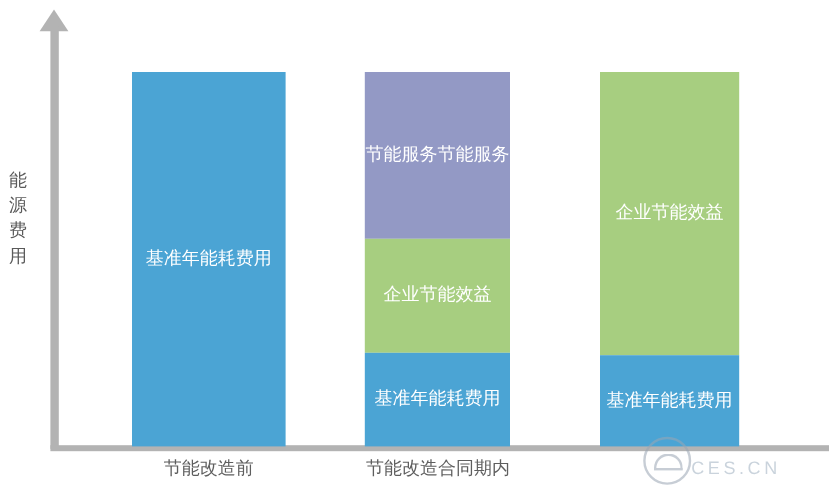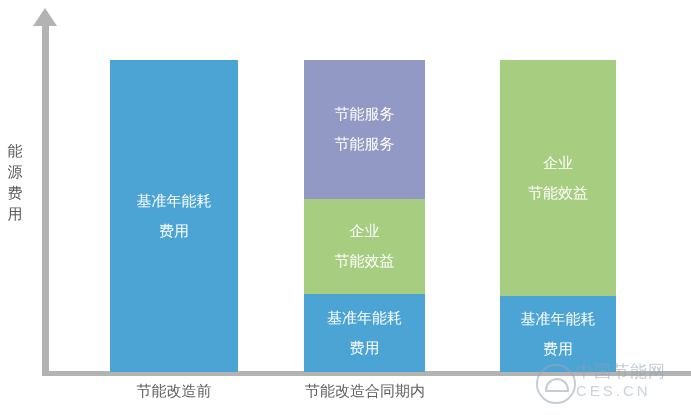--- a/index.html
+++ b/index.html
@@ -65,21 +65,21 @@
   
   .bar {
     position: absolute;
     display: flex;
     flex-direction: column;
     box-sizing: border-box;
   }
   .seg {
     box-sizing: border-box;
     display: flex;
-    flex-direction: column;
+    flex-direction: row;
     align-items: center;
     justify-content: center;
     color: #ffffff;
     font-size: 15px;
     line-height: 30px;
     text-align: center;
     overflow: hidden;
   }
   .seg-line { display: block; white-space: nowrap; }
 
@@ -209,17 +209,16 @@
       <span class="seg-line">基准年能耗</span>
       <span class="seg-line">费用</span>
     </div>
   </div>
 
   <div class="x-label" id="xlabel-1">节能改造合同期内</div>
   <div class="x-label" id="xlabel-0">节能改造前</div>
 
   <div id="watermark">
     <div class="wm-logo"></div>
-    <div class="wm-cn">中国节能网</div>
     <div class="wm-en">CES.CN</div>
   </div>
 
 </div>
 
 </body></html>

